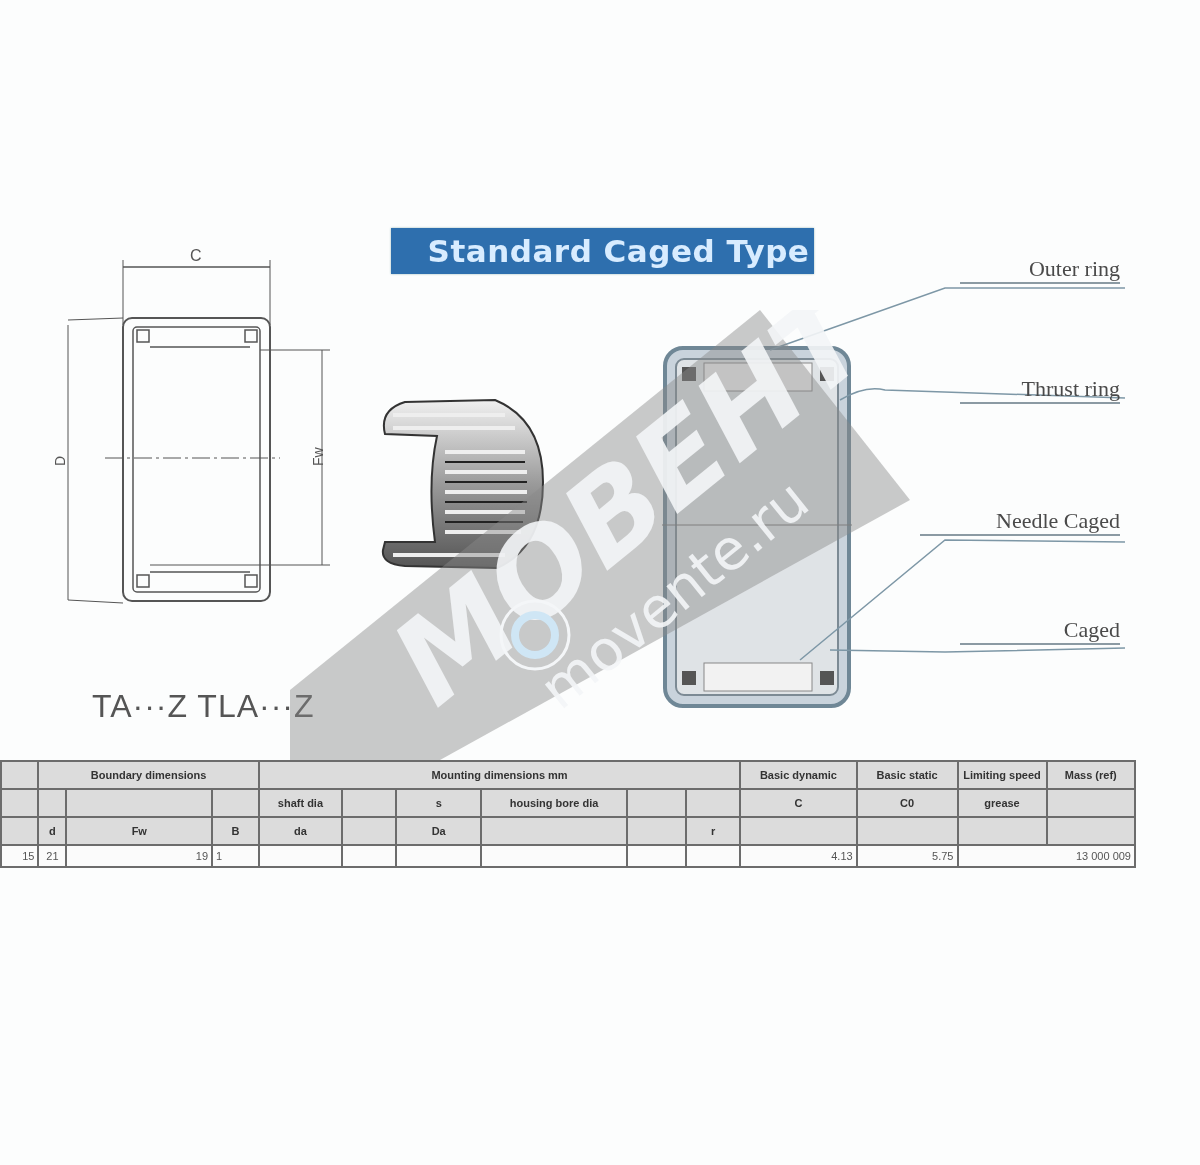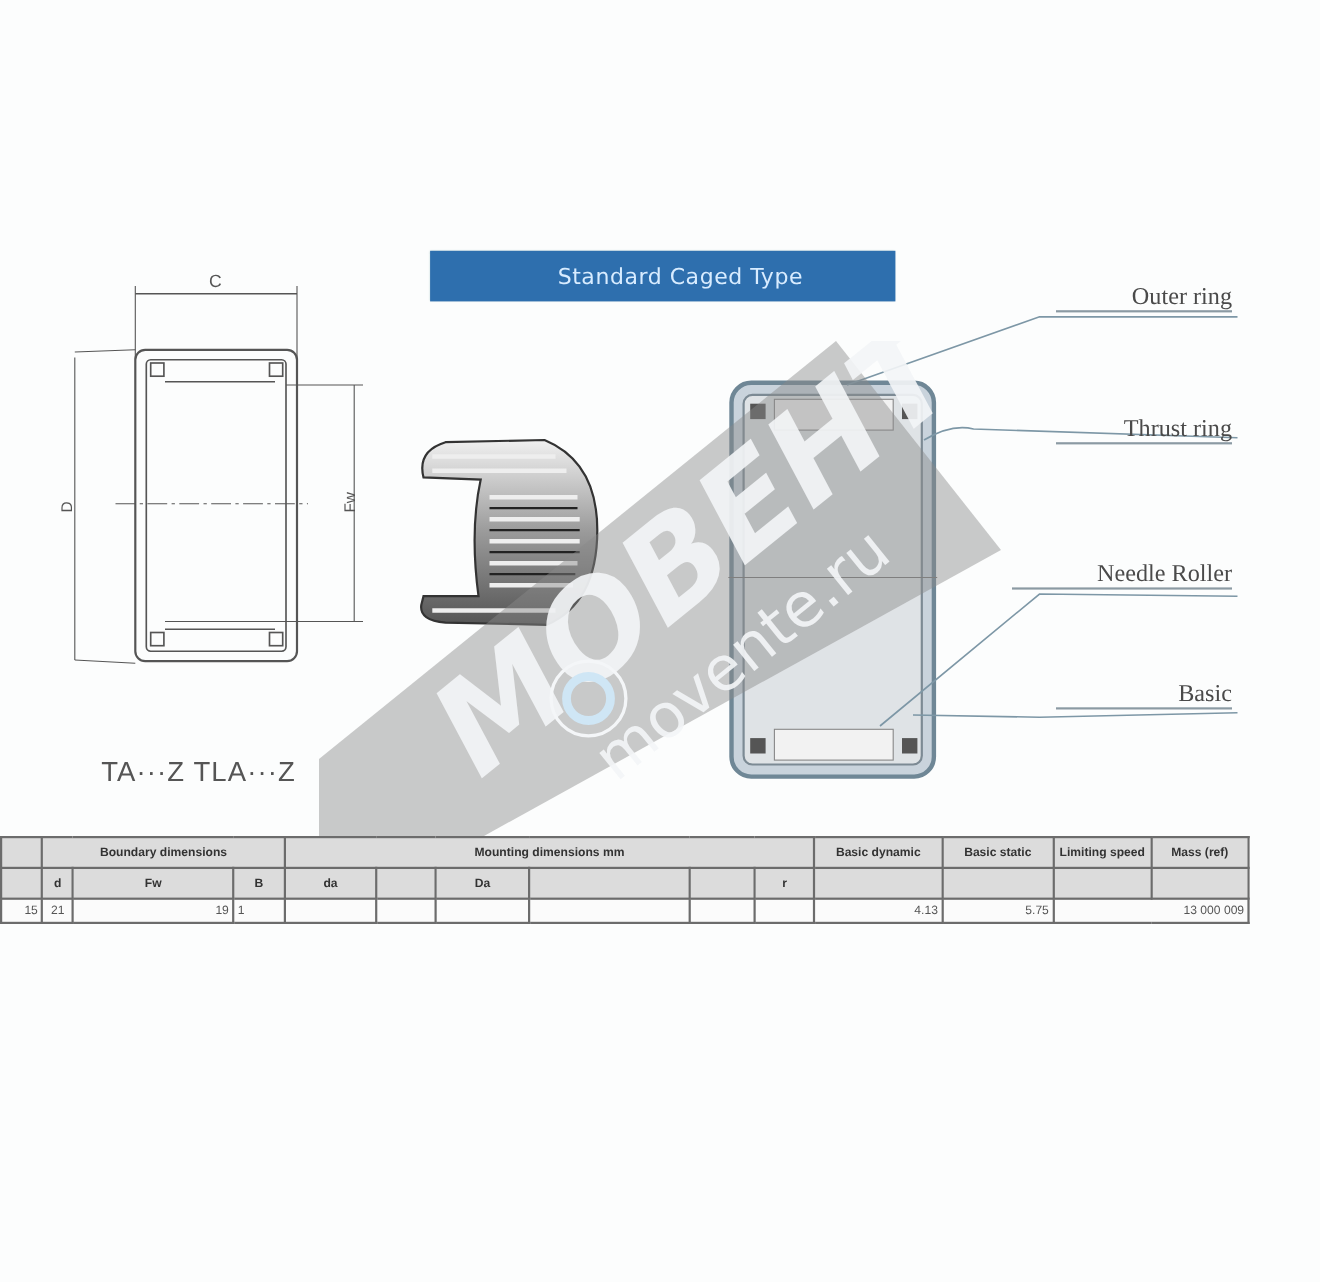--- a/index.html
+++ b/index.html
@@ -3,28 +3,28 @@
 <meta charset="utf-8">
 <style>
   html, body { margin:0; padding:0; }
   body { width:1200px; height:1165px; background:#fcfdfd; position:relative; overflow:hidden;
          font-family:"Liberation Sans", sans-serif; color:#3a3a3a; }
   .abs { position:absolute; }
 
   
   .banner { left:391px; top:228px; width:423px; height:46px; background:#2e6fae;
             box-shadow:0 0 2px #9bb; display:flex; align-items:center; justify-content:center; }
-  .banner span { color:#d8ecff; font-weight:normal; font-size:20px; letter-spacing:0.5px;
+  .banner span { color:#d8ecff; font-weight:bold; font-size:31px; letter-spacing:0.5px;
                  font-family:"DejaVu Sans", sans-serif;margin-left:32px; }
 
   
   .callout { font-size:22px; color:#4a4a4a; text-align:right; font-family:Liberation Serif, serif; }
   .callout-line { height:2px; background:#8b9aa3; }
 
-  .caption { left:92px; top:688px; font-size:25px; color:#555; letter-spacing:1px; }
+  .caption { left:92px; top:688px; font-size:32px; color:#555; letter-spacing:1px; }
 
   
   table.spec { position:absolute; left:0; top:760px; border-collapse:collapse; width:1136px;
                font-size:11px; color:#333; }
   table.spec td { border:2px solid #6c6c6c; background:#dcdcdc; height:26px; padding:0 3px;
                   text-align:center; white-space:nowrap; overflow:hidden; font-weight:bold; }
   table.spec tr.last td { background:#fbfbfb; height:20px; font-weight:normal; color:#555; }
   table.spec td.r { text-align:right; }
 
   
@@ -121,25 +121,25 @@
 
 <div class="abs" style="left:960px;top:256px;width:160px;">
   <div class="callout">Outer ring</div>
   <div class="callout-line"></div>
 </div>
 <div class="abs" style="left:960px;top:376px;width:160px;">
   <div class="callout">Thrust ring</div>
   <div class="callout-line"></div>
 </div>
 <div class="abs" style="left:920px;top:508px;width:200px;">
-  <div class="callout">Needle Roller</div>
+  <div class="callout">Needle Caged</div>
   <div class="callout-line"></div>
 </div>
 <div class="abs" style="left:960px;top:617px;width:160px;">
-  <div class="callout">Basic</div>
+  <div class="callout">Caged</div>
   <div class="callout-line"></div>
 </div>
 
 <table class="spec">
   <colgroup>
     <col style="width:36px">
       <col style="width:27px">
       <col style="width:140px">
       <col style="width:45px">
     <col style="width:80px">
@@ -158,20 +158,36 @@
     <td></td>
     <td colspan="3">Boundary dimensions</td>
     <td colspan="6">Mounting dimensions  mm</td>
     <td>Basic dynamic</td>
     <td>Basic static</td>
     <td>Limiting speed</td>
     <td>Mass (ref)</td>
   </tr>
   <tr>
     <td></td>
+        <td></td>
+        <td></td>
+        <td></td>
+    <td>shaft dia</td>
+    <td></td>
+    <td>s</td>
+    <td>housing bore dia</td>
+    <td></td>
+        <td></td>
+    <td>C</td>
+    <td>C0</td>
+    <td>grease</td>
+    <td></td>
+  </tr>
+  <tr>
+    <td></td>
     <td>d</td>
     <td>Fw</td>
     <td>B</td>
     <td>da</td>
     <td></td>
     <td>Da</td>
     <td></td>
         <td></td>
     <td>r</td>
     <td></td>

